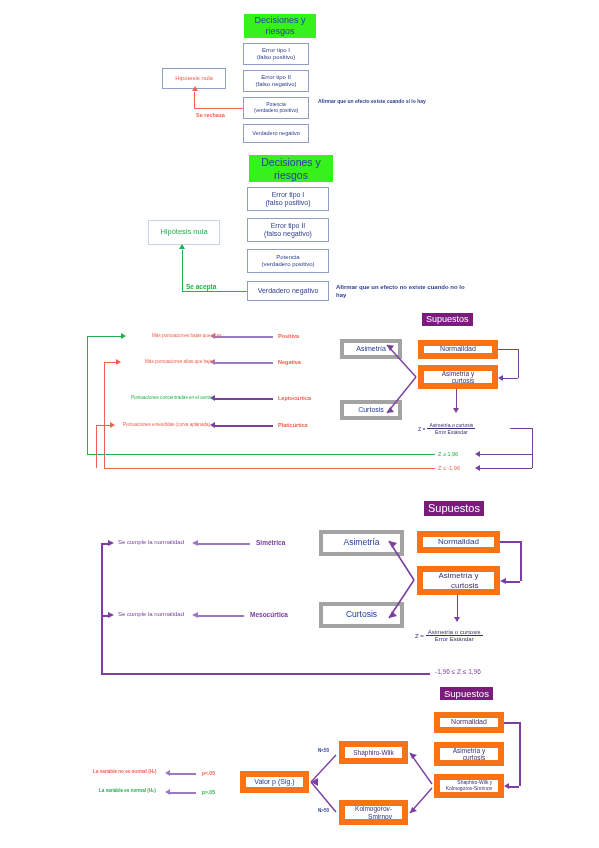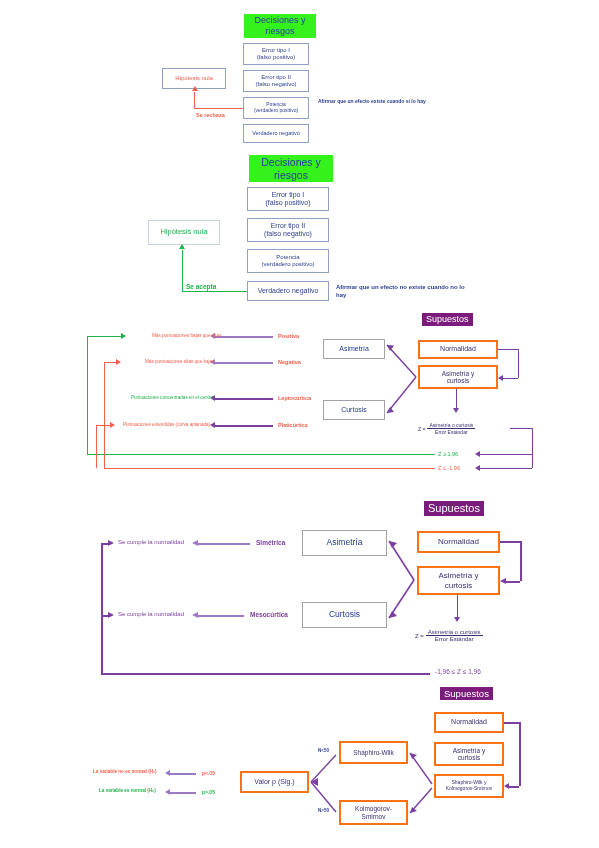--- a/index.html
+++ b/index.html
@@ -4,32 +4,32 @@
 <style>
   html,body{margin:0;padding:0;background:#ffffff;}
   body{width:599px;height:848px;position:relative;overflow:hidden;
        font-family:"Liberation Sans","DejaVu Sans",sans-serif;}
   .canvas{position:absolute;left:0;top:0;width:599px;height:848px;}
   
   .box{position:absolute;box-sizing:border-box;background:#fff;
        display:flex;align-items:center;justify-content:center;text-align:center;
        line-height:1.15;}
   .box.blue{border:1px solid #8fa0c4;color:#2d3f8f;}
-  .box.blue2{border:1px solid #a3a3a3;color:#1f3a93;}
-  .box.purple{border:2px solid #f97316;color:#3b2f72;}
+  .box.blue2{border:4px solid #a3a3a3;color:#1f3a93;margin-left:17px;}
+  .box.purple{border:6px solid #f97316;color:#3b2f72;}
   
   .chip{position:absolute;text-align:center;font-weight:normal;line-height:1.2;}
   .chip.green{background:#35f11c;color:#2b3aa0;}
   .chip.purple{background:#7b1b7b;color:#ffffff;padding:1px 4px;}
   
   .lbl{position:absolute;white-space:nowrap;}
   .lbl.c{white-space:normal;}
   .red{color:#f0604d;}
   .green{color:#21b24b;}
-  .purple{color:#7b3fa0;}
+  .purple{color:#7b3fa0;text-align:right;}
   .blue{color:#2d3f8f;}
   .b{font-weight:bold;}
   
   .ln{position:absolute;}
   .h{height:0;border-top-width:1px;border-top-style:solid;}
   .v{width:0;border-left-width:1px;border-left-style:solid;}
   .h2{height:0;border-top-width:2px;border-top-style:solid;}
   .v2{width:0;border-left-width:2px;border-left-style:solid;}
   .arrow{position:absolute;width:0;height:0;}
   .ar-left{border-top:3px solid transparent;border-bottom:3px solid transparent;}

